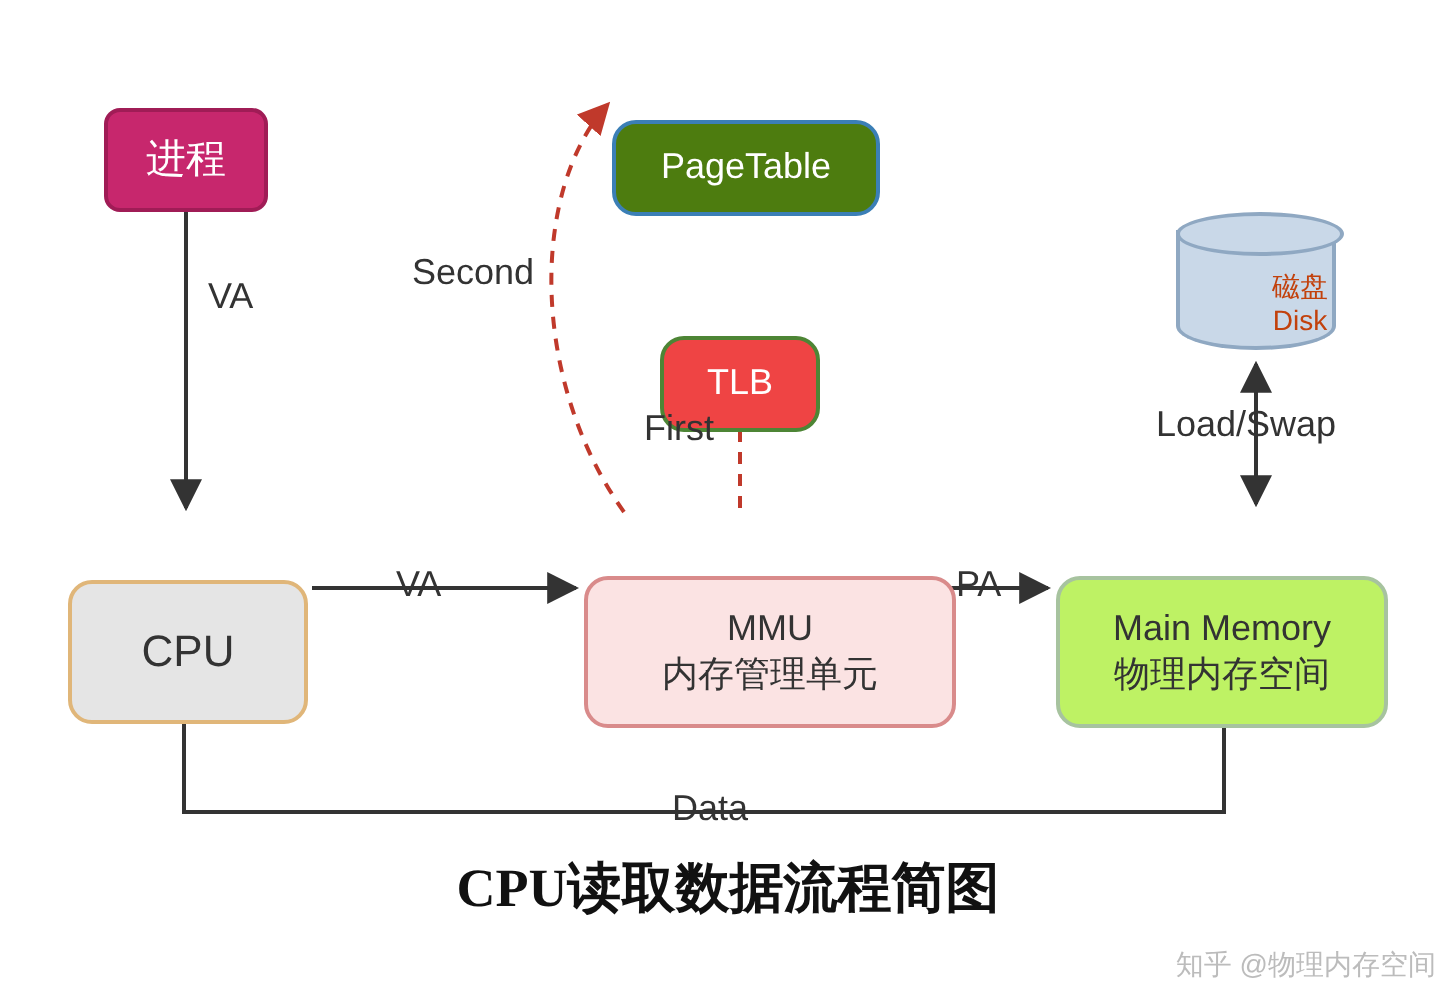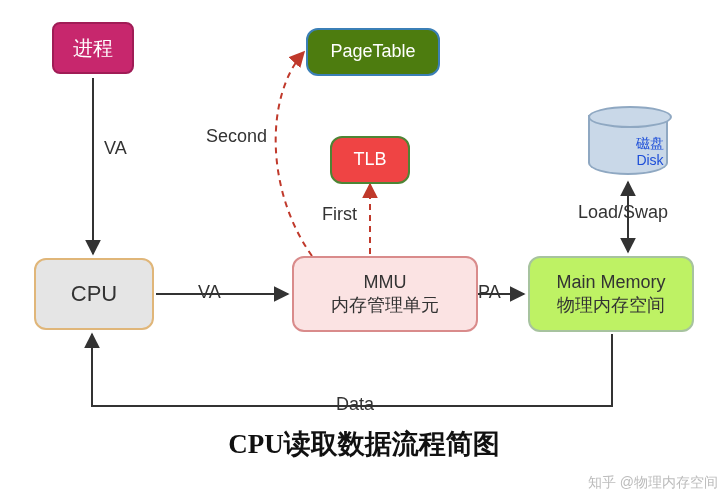--- a/index.html
+++ b/index.html
@@ -14,20 +14,21 @@
   .box {
     position: absolute;
     display: flex;
     flex-direction: column;
     align-items: center;
     justify-content: center;
     border-radius: 12px;
     border: 2px solid;
     font-size: 18px;
     line-height: 1.3;
+    margin-top: 32px;
   }
   .box-process {
     left: 52px; top: 22px; width: 82px; height: 52px;
     background: #c7276d; border-color: #a01c56; color: #fff;
     border-radius: 8px;
     font-size: 20px;
   }
   .box-cpu {
     left: 34px; top: 258px; width: 120px; height: 72px;
     background: #e5e5e5; border-color: #e0b679; color: #333;
@@ -73,21 +74,21 @@
   }
   .disk {
     position: absolute;
     left: 588px; top: 114px;
     width: 80px; height: 66px;
     display: flex;
     flex-direction: column;
     align-items: center;
     justify-content: center;
     font-size: 14px;
-    color: #1d4ed8;
+    color: #c2410c;
     padding-left: 44px;
   }
   .disk::before {
     content: "";
     position: absolute;
     top: -8px; left: 0; width: 80px; height: 18px;
     border: 2px solid #8fa8c2;
     border-radius: 50%;
     background: #c9d8e8;
     z-index: 2;

